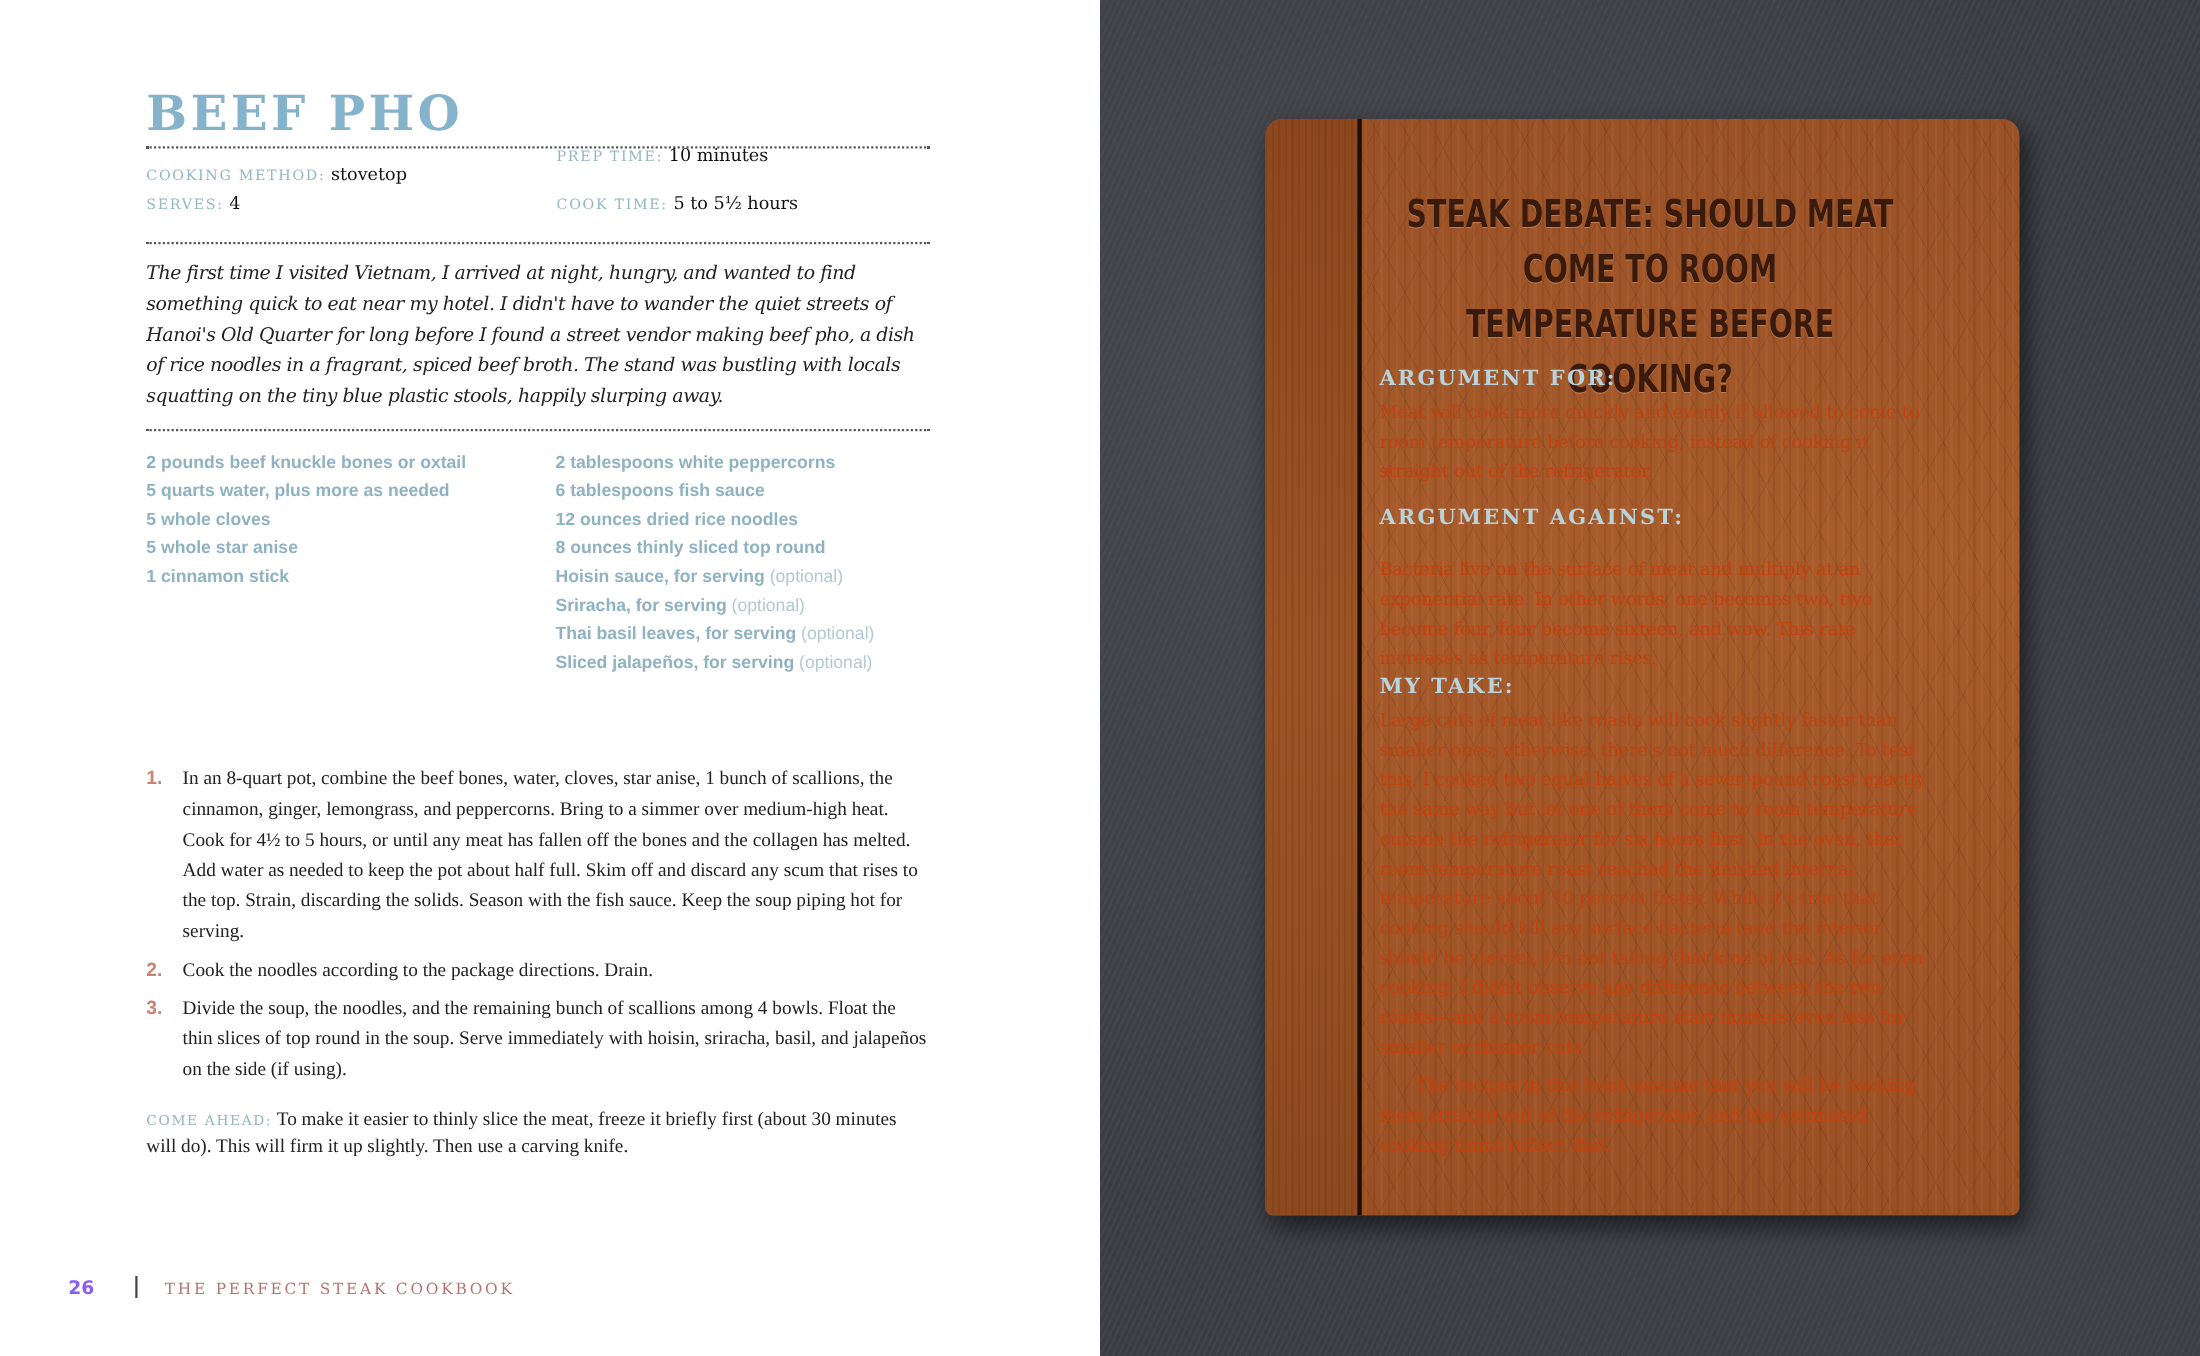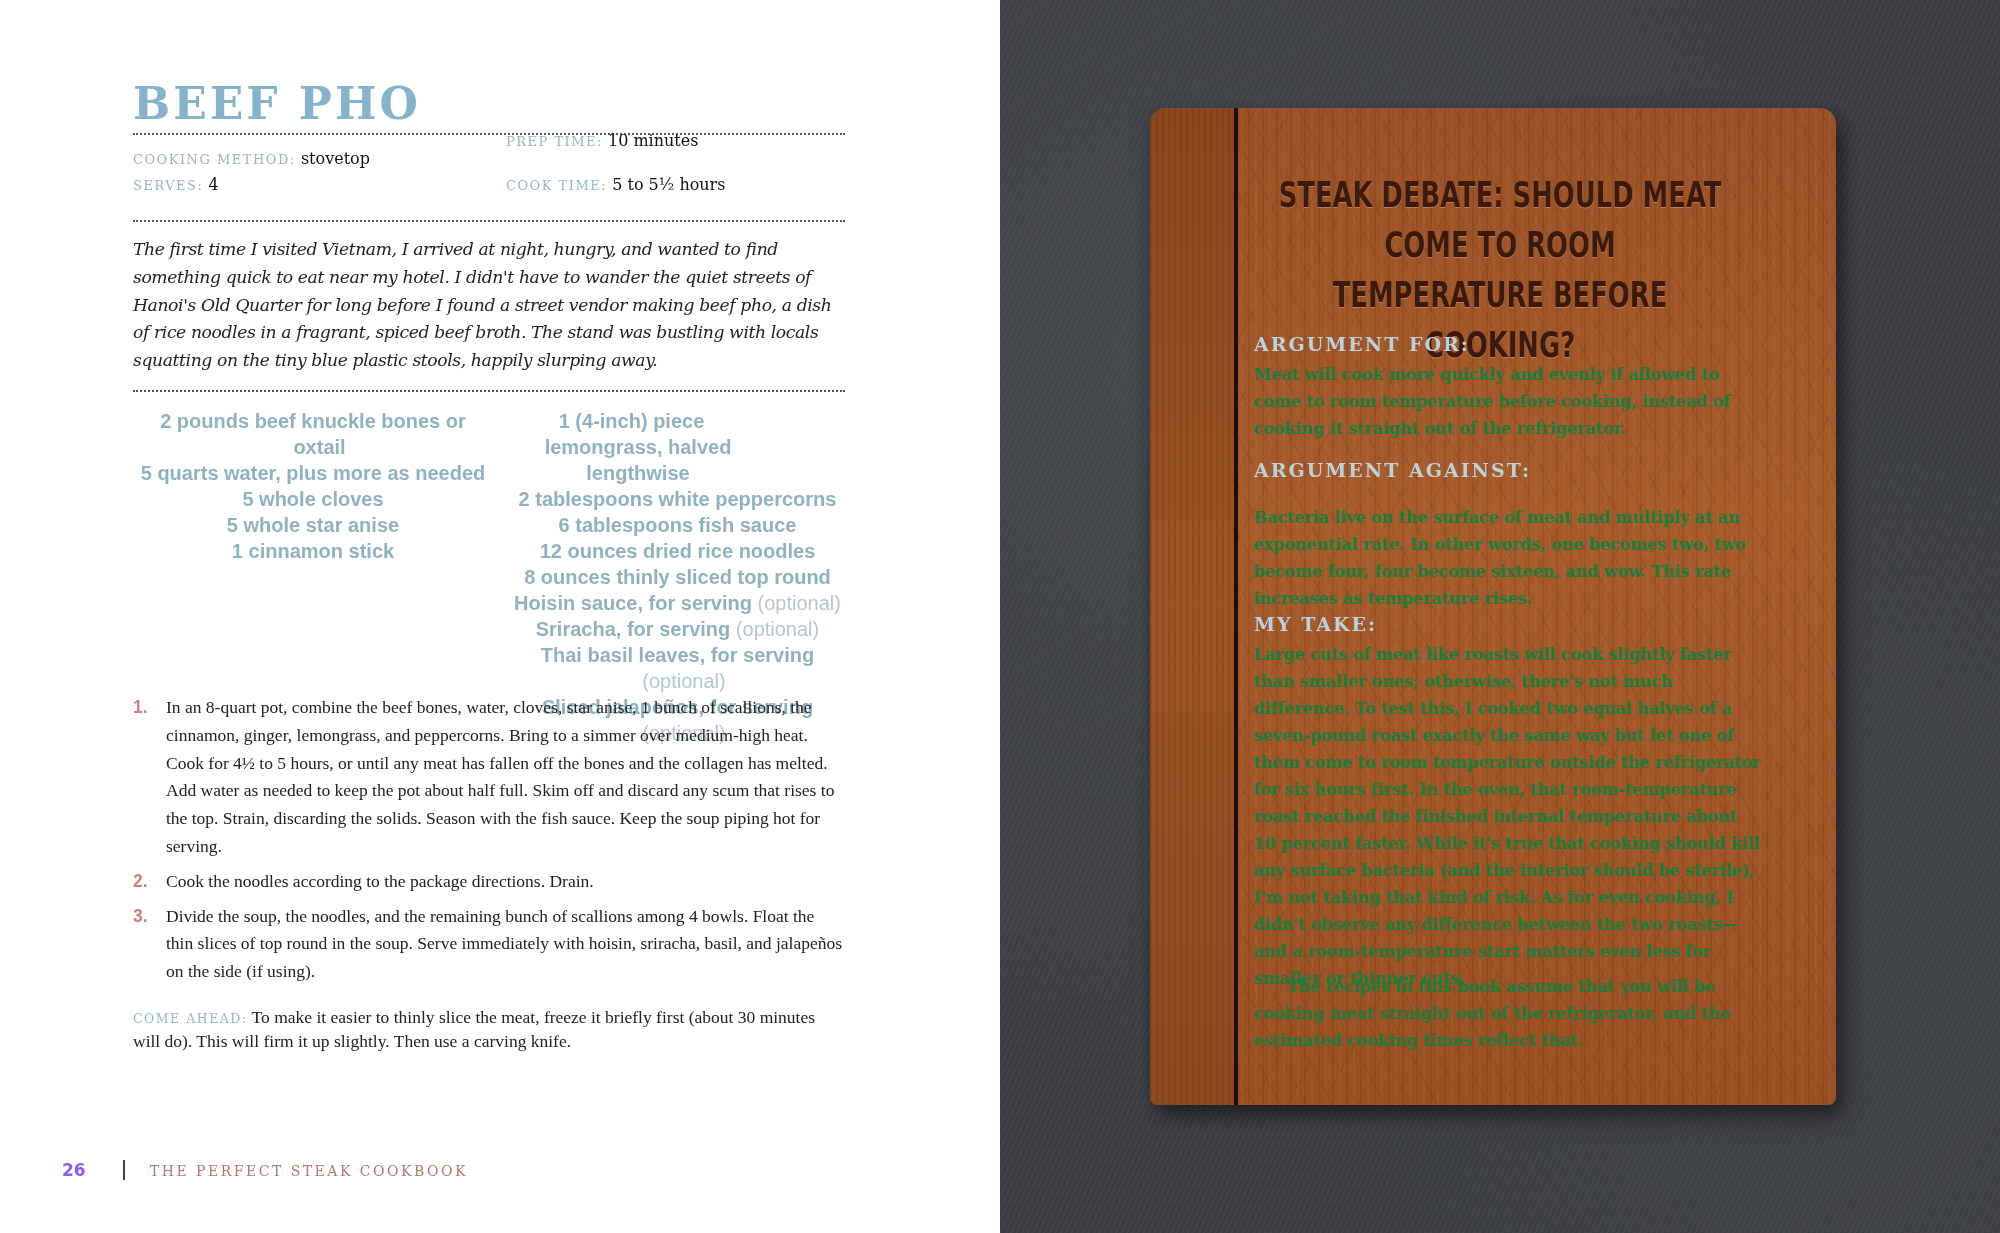--- a/index.html
+++ b/index.html
@@ -14,21 +14,21 @@
 
   .title { position:absolute; left:133px; top:78px; margin:0;
     font-family:"DejaVu Serif", serif; font-weight:bold; font-size:44px; letter-spacing:3px;
     color:#86b3cc; }
   .rule { position:absolute; left:133px; width:712px; height:0; border-top:2px dotted #555; }
   .meta { position:absolute; font-family:"DejaVu Serif", serif; font-size:16px; color:#111; }
   .meta .lbl { font-size:13px; letter-spacing:1.5px; color:#94b6c6; text-transform:uppercase; }
   .intro { position:absolute; left:133px; top:236px; width:712px; margin:0;
     font-family:"DejaVu Serif", serif; font-style:italic; font-size:17.2px; line-height:27.8px; color:#222; letter-spacing:-0.4px; }
   .ing-col { position:absolute; top:408px; list-style:none; margin:0; padding:0;
-    font-family:"Liberation Sans", sans-serif; font-weight:bold; font-size:20px; line-height:26px; color:#8fb2c2;text-align:center; }
+    font-family:"Liberation Sans", sans-serif; font-weight:bold; font-size:16px; line-height:26px; color:#8fb2c2; }
   .ing-col li { padding-left:13px; text-indent:-13px; }
   .ing-col .opt { font-weight:normal; color:#b3c8d1; }
   .steps { position:absolute; left:133px; top:694px; width:712px; margin:0; padding:0; list-style:none;
     font-family:"Liberation Serif", serif; font-size:17.5px; line-height:27.8px; color:#222; }
   .steps li { position:relative; padding-left:33px; margin-bottom:7px; }
   .steps .num { position:absolute; left:0; top:0; font-family:"Liberation Sans", sans-serif; font-weight:bold; color:#c98275; }
   .prep { position:absolute; left:133px; top:1006px; width:712px; margin:0;
     font-family:"Liberation Serif", serif; font-size:17.5px; line-height:22px; color:#222; }
   .prep .lbl { font-family:"DejaVu Serif", serif; font-size:12.5px; letter-spacing:1.5px; color:#94b6c6; }
   .footer { position:absolute; left:62px; top:1160px; font-family:"DejaVu Sans", sans-serif; }
@@ -47,22 +47,22 @@
     background:
       repeating-linear-gradient(90deg, rgba(60,25,5,0.12) 0 2px, transparent 2px 6px),
       linear-gradient(180deg, #8c471d, #9d5425 50%, #8d4a1f); }
   .board-groove { position:absolute; left:84px; top:0; width:4px; height:100%; background:#1e0f06; }
   .sidebar-title { position:absolute; left:1230px; top:170px; width:540px; margin:0; text-align:center;
     font-family:"DejaVu Sans Condensed","DejaVu Sans", sans-serif; font-weight:bold; font-size:35px; line-height:50px;
     color:#3a1a0c; text-transform:uppercase; transform:scaleX(0.82); transform-origin:center top;
     text-shadow:0 1px 0 rgba(255,200,160,0.35); }
   .sb-head { position:absolute; left:1254px; margin:0; font-family:"DejaVu Serif", serif; font-weight:bold;
     font-size:19px; letter-spacing:2px; color:#b9d3dd; text-transform:uppercase; }
-  .sb-text { position:absolute; left:1254px; width:510px; margin:0; font-family:"DejaVu Serif", serif; font-weight:bold;
-    font-size:16.2px; line-height:27px; color:#15803d; letter-spacing:-0.2px; }
+  .sb-text { position:absolute; left:1254px; width:510px; margin:0; font-family:"DejaVu Serif", serif; font-weight:normal;
+    font-size:16.2px; line-height:27px; color:#c2410c; letter-spacing:-0.2px; }
   .sb-indent { text-indent:33px; }
 </style>
 </head>
 <body>
 
 <div class="left-page"></div>
 <div class="right-page"></div>
 
 <h1 class="title">BEEF PHO</h1>
 <div class="rule" style="top:133px"></div>
@@ -90,21 +90,20 @@
 
 <ul class="ing-col" style="left:133px; width:360px;">
   <li>2 pounds beef knuckle bones or oxtail</li>
   <li>5 quarts water, plus more as needed</li>
   <li>5 whole cloves</li>
   <li>5 whole star anise</li>
   <li>1 cinnamon stick</li>
 </ul>
 
 <ul class="ing-col" style="left:505px; width:345px;">
-  <li style="width:240px"><span>1 (4-inch) piece lemongrass, halved lengthwise</span></li>
   <li><span>2 tablespoons white peppercorns</span></li>
   <li><span>6 tablespoons fish sauce</span></li>
   <li><span>12 ounces dried rice noodles</span></li>
   <li><span>8 ounces thinly sliced top round</span></li>
   <li><span>Hoisin sauce, for serving</span> <span class="opt">(optional)</span></li>
   <li><span>Sriracha, for serving</span> <span class="opt">(optional)</span></li>
   <li><span>Thai basil leaves, for serving</span> <span class="opt">(optional)</span></li>
   <li><span>Sliced jalapeños, for serving</span> <span class="opt">(optional)</span></li>
 </ul>
 

